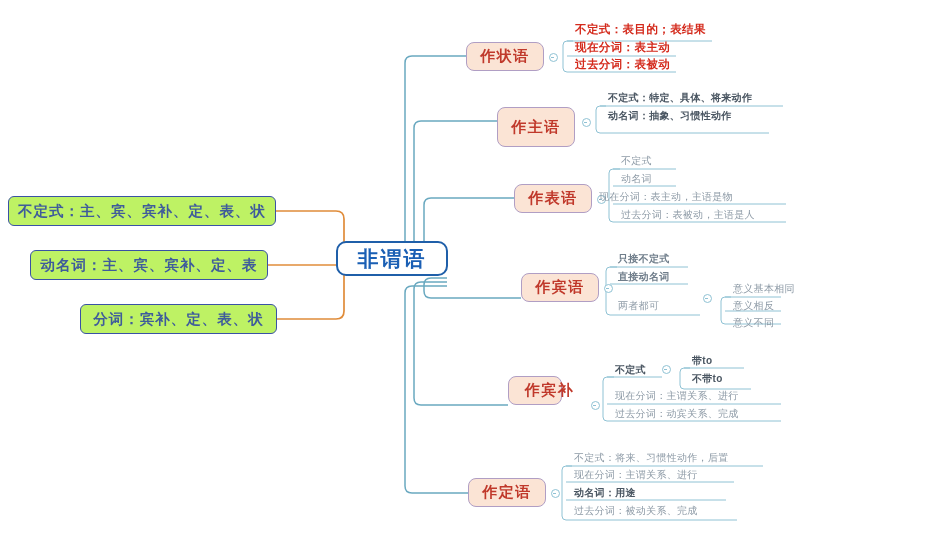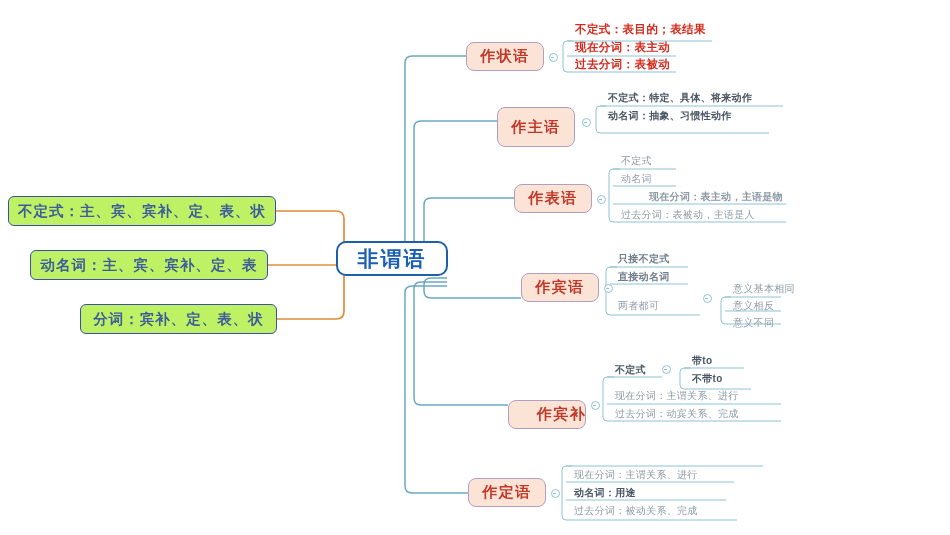--- a/index.html
+++ b/index.html
@@ -185,47 +185,48 @@
   <div class="collapse-dot" style="left:582px;top:118px;"></div>
   <div class="leaf dark" style="left:602px;top:89px;">不定式：特定、具体、将来动作</div>
   <div class="leaf dark" style="left:602px;top:107px;">动名词：抽象、习惯性动作</div>
 
   <div class="node branch-node" style="left:514px;top:184px;width:78px;height:29px;">
     <span>作表语</span>
   </div>
   <div class="collapse-dot" style="left:597px;top:195px;"></div>
   <div class="leaf" style="left:615px;top:152px;">不定式</div>
   <div class="leaf" style="left:615px;top:170px;">动名词</div>
-  <div class="leaf" style="left:643px;top:188px;font-weight:bold;">现在分词：表主动，主语是物</div>
+  <div class="leaf" style="left:593px;top:188px;">现在分词：表主动，主语是物</div>
   <div class="leaf" style="left:615px;top:206px;">过去分词：表被动，主语是人</div>
 
   <div class="node branch-node" style="left:521px;top:273px;width:78px;height:29px;">
     <span>作宾语</span>
   </div>
   <div class="collapse-dot" style="left:604px;top:284px;"></div>
   <div class="leaf mid" style="left:612px;top:250px;">只接不定式</div>
   <div class="leaf mid" style="left:612px;top:268px;">直接动名词</div>
   <div class="leaf" style="left:612px;top:297px;">两者都可</div>
   <div class="collapse-dot" style="left:703px;top:294px;"></div>
   <div class="leaf" style="left:727px;top:280px;">意义基本相同</div>
   <div class="leaf" style="left:727px;top:297px;">意义相反</div>
   <div class="leaf" style="left:727px;top:314px;">意义不同</div>
 
-  <div class="node branch-node" style="left:508px;top:400px;width:78px;height:29px;padding-left:29px;">
+  <div class="node branch-node" style="left:508px;top:376px;width:54px;height:29px;padding-left:29px;">
     <span>作宾补</span>
   </div>
   <div class="collapse-dot" style="left:591px;top:401px;"></div>
   <div class="leaf dark" style="left:609px;top:361px;">不定式</div>
   <div class="collapse-dot" style="left:662px;top:365px;"></div>
   <div class="leaf dark" style="left:686px;top:352px;">带to</div>
   <div class="leaf dark" style="left:686px;top:370px;">不带to</div>
   <div class="leaf" style="left:609px;top:387px;">现在分词：主谓关系、进行</div>
   <div class="leaf" style="left:609px;top:405px;">过去分词：动宾关系、完成</div>
 
   <div class="node branch-node" style="left:468px;top:478px;width:78px;height:29px;">
     <span>作定语</span>
   </div>
   <div class="collapse-dot" style="left:551px;top:489px;"></div>
+  <div class="leaf" style="left:568px;top:449px;">不定式：将来、习惯性动作，后置</div>
   <div class="leaf" style="left:568px;top:466px;">现在分词：主谓关系、进行</div>
   <div class="leaf dark" style="left:568px;top:484px;">动名词：用途</div>
   <div class="leaf" style="left:568px;top:502px;">过去分词：被动关系、完成</div>
 
 </div>
 
 </body></html>

